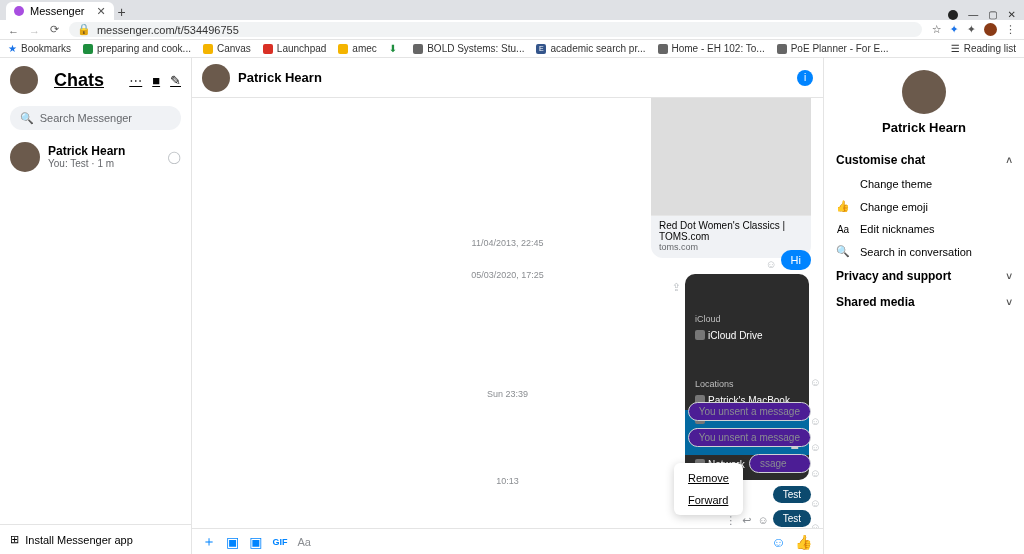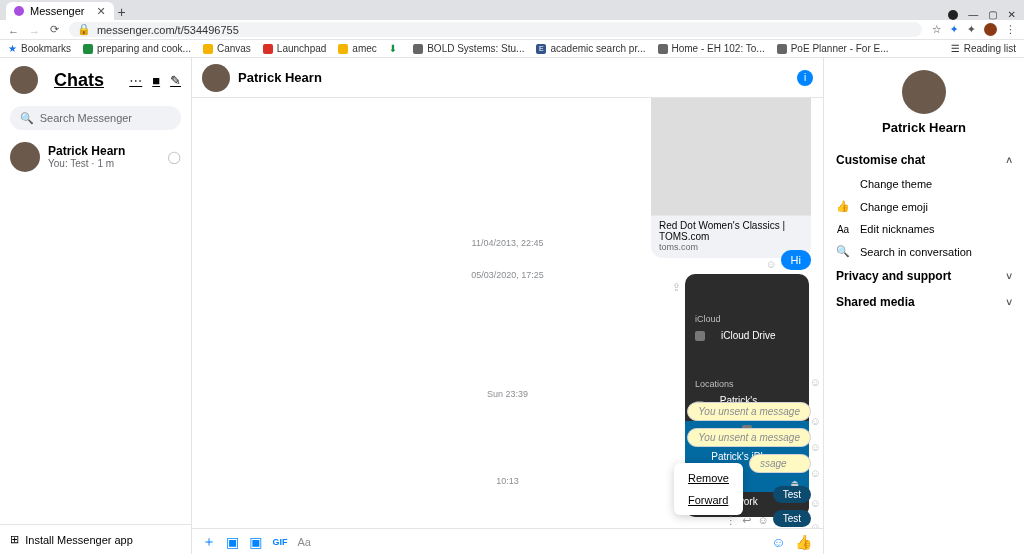--- a/index.html
+++ b/index.html
@@ -59,26 +59,26 @@
   .link-card .d{font-size:9px;padding:0 8px;color:#65676b;}
   .react-edge{position:absolute;right:0;bottom:-2px;color:#bcc0c4;font-size:11px;}
 
   .ts{ text-align:center; font-size:9px; color:#8a8d91; }
   .bubble-row{ display:flex; justify-content:flex-end; align-items:flex-end; gap:4px; position:relative;}
   .bubble{ background:#0084ff; color:#fff; padding:4px 10px; border-radius:14px; font-size:11px;}
   .row-react{color:#bcc0c4;font-size:11px;}
 
   .dark-card{ background:#2c2c2c; color:#fff; border-radius:10px; width:124px; position:absolute; right:14px; top:176px; padding:6px 0; font-size:10px;}
   .dark-sec{padding:2px 10px; font-size:9px; color:#bfbfbf;margin-top:32px;}
-  .dark-item{padding:4px 10px; display:flex; align-items:center; gap:16px;}
+  .dark-item{padding:4px 10px; display:flex; align-items:flex-start; gap:3px;}
   .dark-item.sel{background:#0369a1;flex-direction:column;}
   .dark-ic{width:10px;height:10px;background:#777;border-radius:2px;}
   .dark-eject{margin-left:auto;font-size:9px;color:#ccc;}
 
-  .unsent{ background:#fef9c3; border:1px solid #d0d2d6; color:#8a8d91; padding:3px 10px; border-radius:14px; font-size:10px;font-style:italic;}
+  .unsent{ background:#4c1d95; border:1px solid #d0d2d6; color:#8a8d91; padding:3px 10px; border-radius:14px; font-size:10px;}
   .pill{ background:#0c4a6e; color:#fff; border-radius:14px; padding:3px 10px; font-size:10px; }
 
   .context-menu{ position:absolute; background:#fff; border-radius:6px; box-shadow:0 2px 10px rgba(0,0,0,.2); padding:4px 0; font-size:11px;}
   .context-menu .mi{padding:5px 14px; cursor:default;}
   .msg-actions{ display:flex; gap:6px; color:#8a8d91; font-size:11px;}
 
   .composer{ height:26px; border-top:1px solid #e4e4e4; display:flex; align-items:center; padding:0 10px; gap:10px;}
   .composer .cic{color:#0084ff; font-size:14px;}
   .composer .field{flex:1; color:#8a8d91; font-size:11px;}
   .composer .thumb{color:#0084ff;font-size:14px;}

